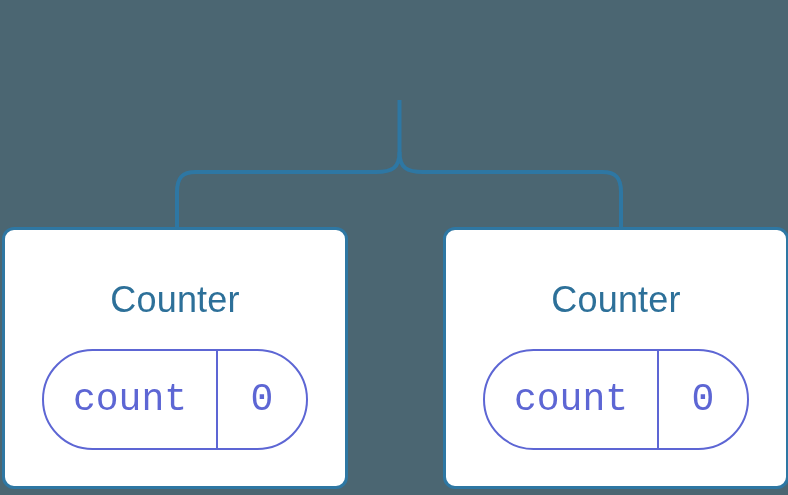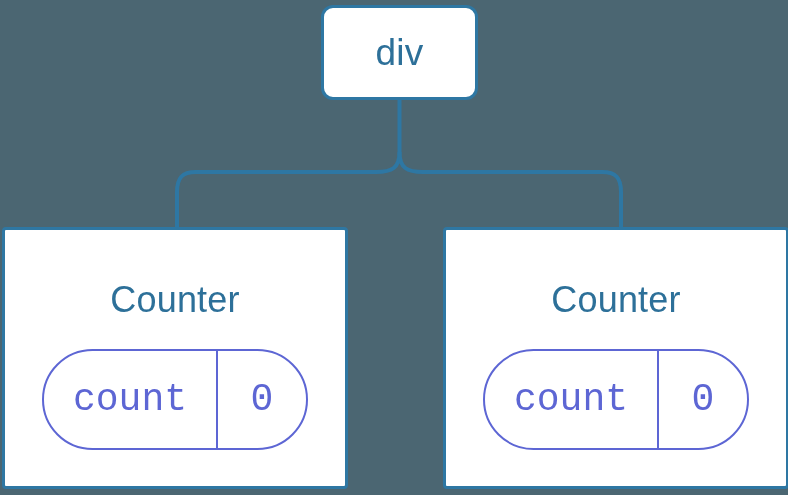--- a/index.html
+++ b/index.html
@@ -54,21 +54,21 @@
     font-size: 37px;
     line-height: 1;
     letter-spacing: 0.2px;
   }
 
   
   .node-component {
     width: 346px;
     height: 262px;
     top: 227px;
-    border-radius: 4px;
+    border-radius: 12px;
     display: flex;
     flex-direction: column;
     align-items: center;
   }
   #node-counter-left  { left: 2px; }
   #node-counter-right { left: 443px; }
 
   .node-title {
     color: #2d7099;
     font-size: 36px;
@@ -117,23 +117,20 @@
 
   <svg id="connector-layer" viewBox="0 0 788 495" width="788" height="495" xmlns="http://www.w3.org/2000/svg">
 
     <path d="M 399.5 100 L 399.5 152" fill="none" stroke="#2e77a3" stroke-width="4" stroke-linecap="butt"></path>
 
     <path d="M 399.5 152 C 399.5 168, 392 172, 376 172 L 196 172 C 182 172, 177 178, 177 192 L 177 228" fill="none" stroke="#2e77a3" stroke-width="4" stroke-linecap="butt"></path>
 
     <path d="M 399.5 152 C 399.5 168, 407 172, 423 172 L 602 172 C 616 172, 621 178, 621 192 L 621 228" fill="none" stroke="#2e77a3" stroke-width="4" stroke-linecap="butt"></path>
   </svg>
 
-  <div class="node" id="node-div">
-    <span class="node-label-root">div</span>
-  </div>
 
   <div class="node node-component" id="node-counter-left">
     <div class="node-title">Counter</div>
     <div class="state-pill">
       <div class="state-key">count</div>
       <div class="state-value">0</div>
     </div>
   </div>
 
   <div class="node node-component" id="node-counter-right">

